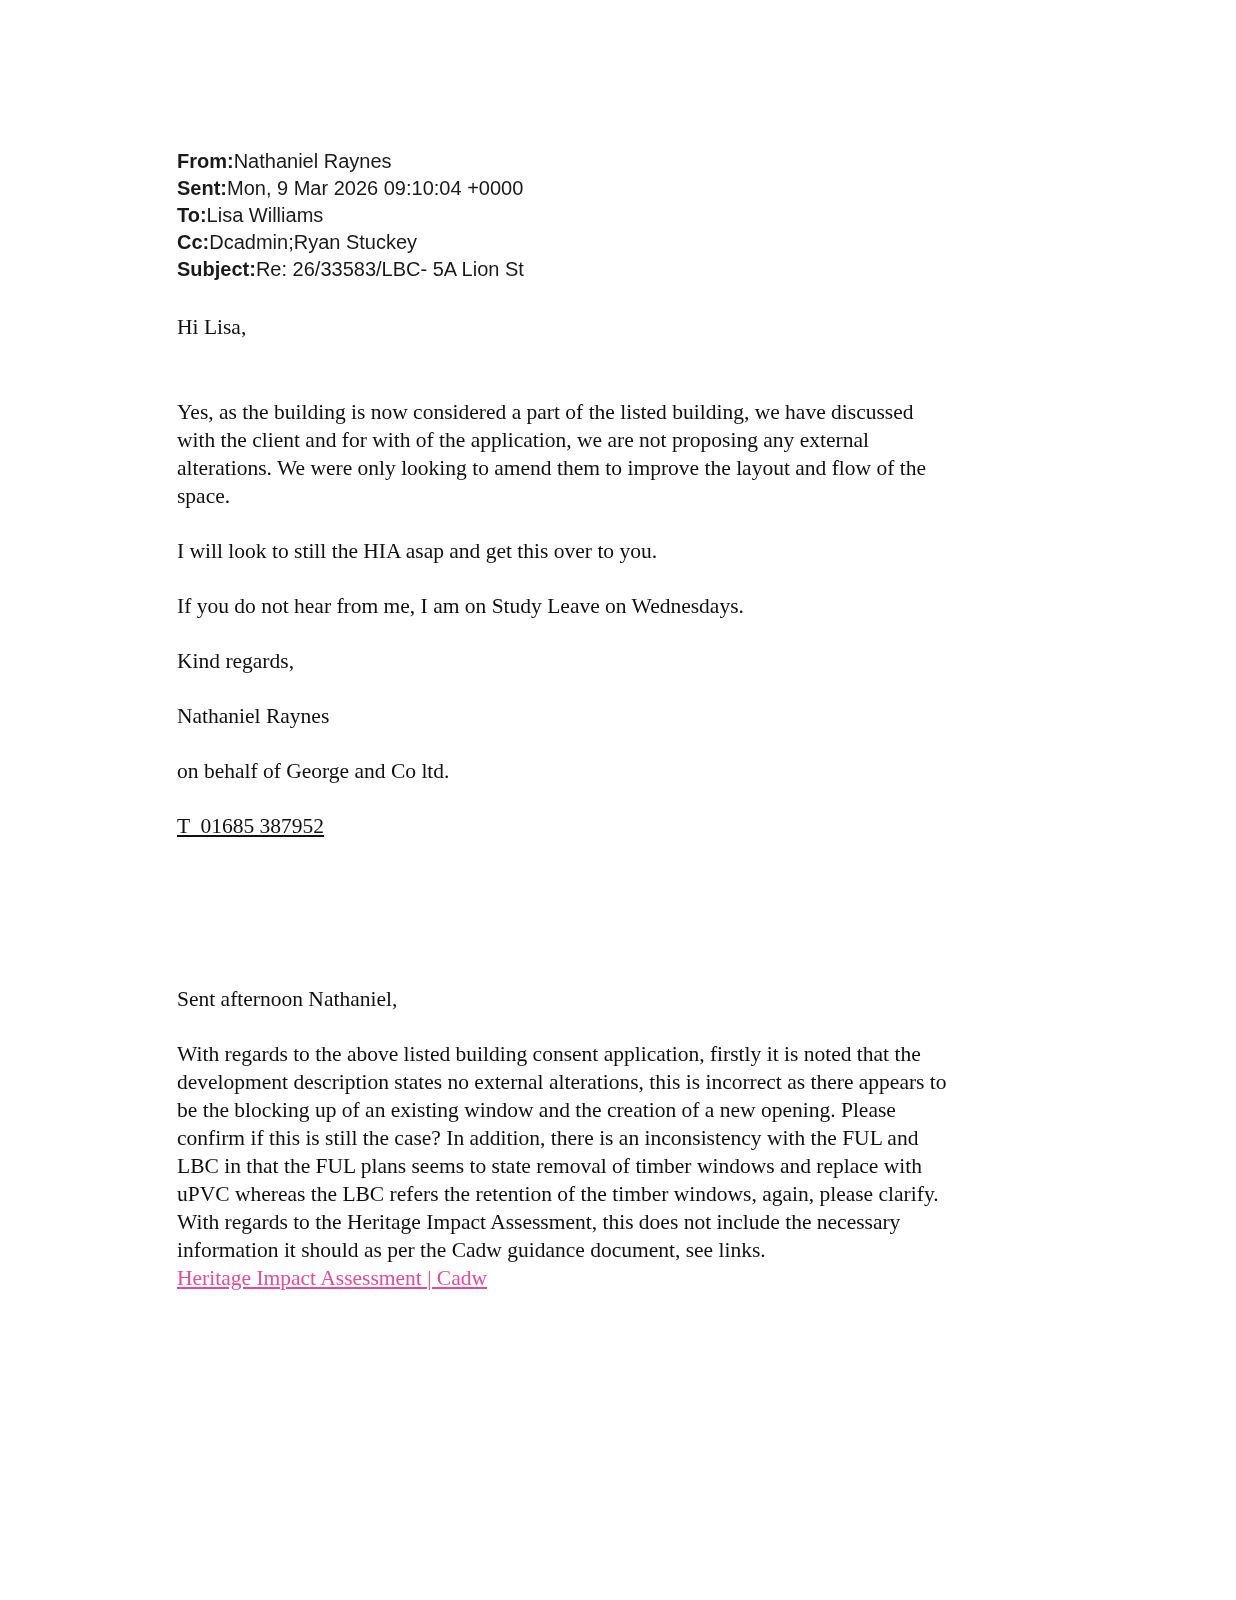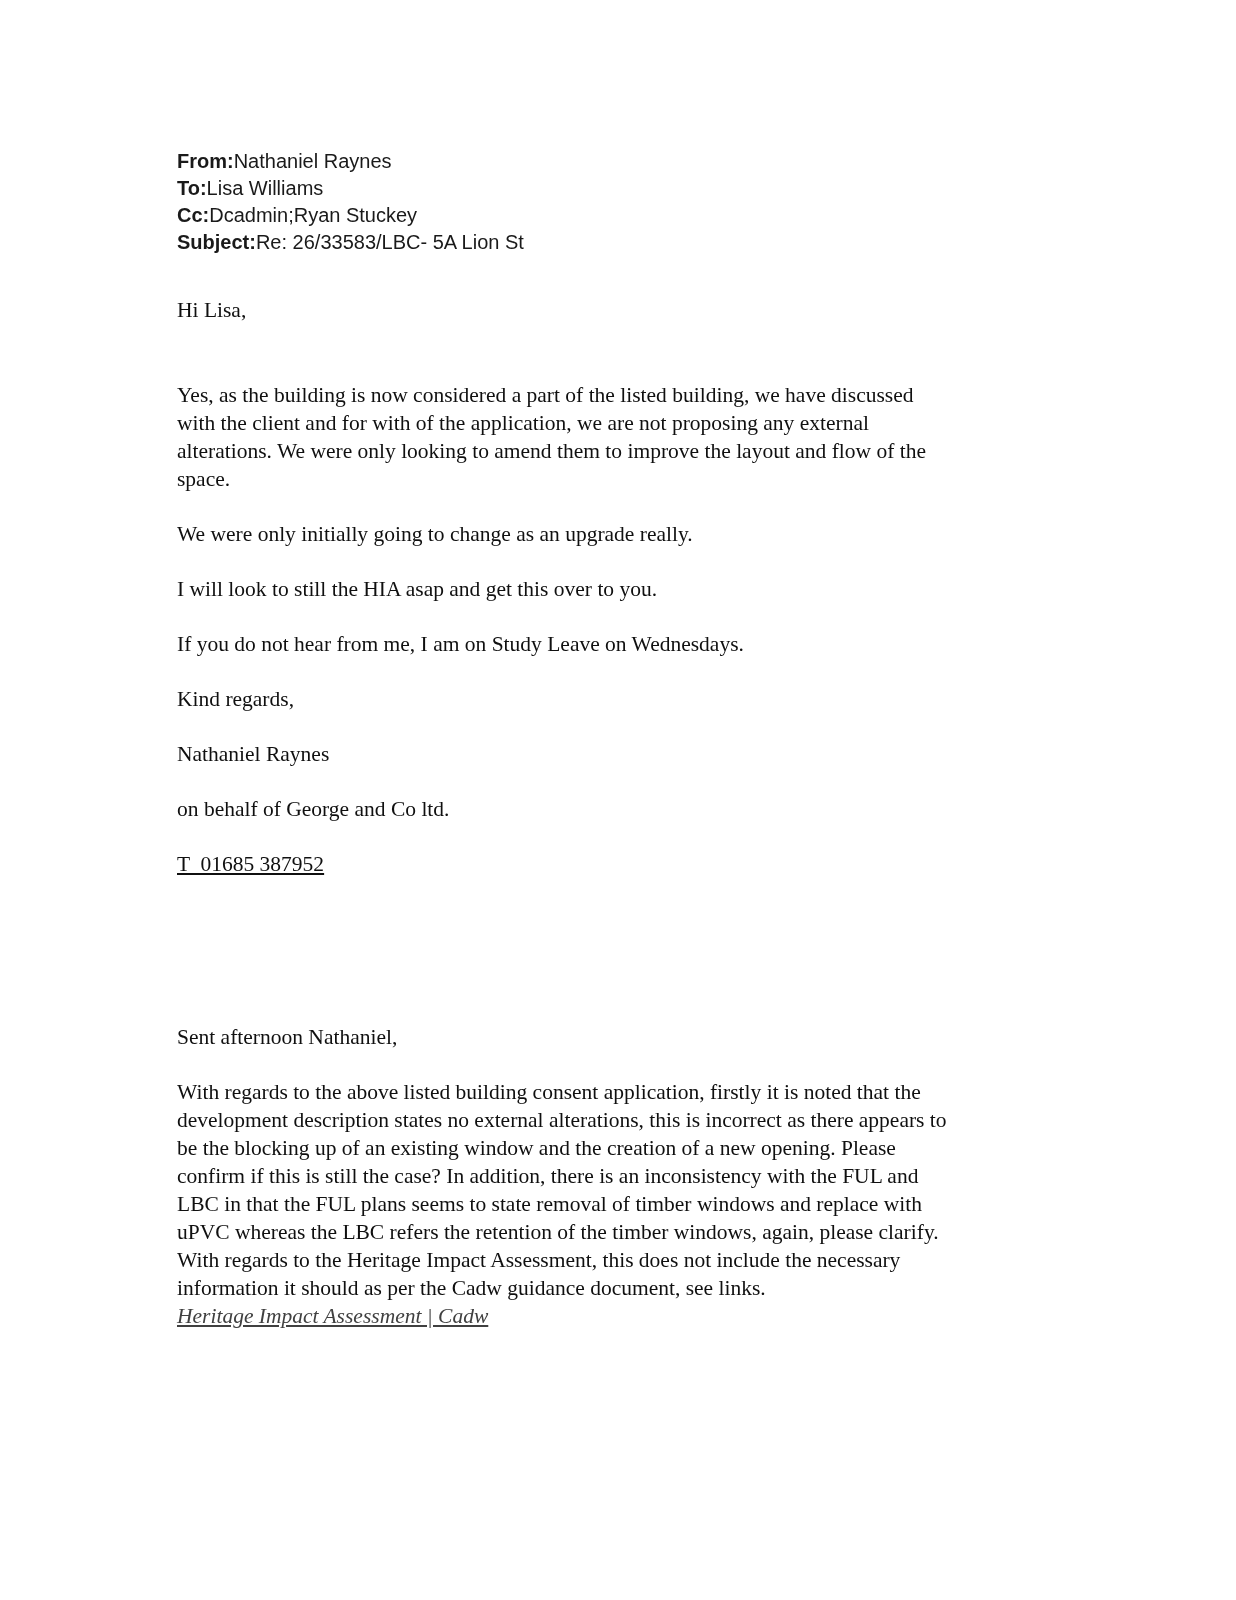--- a/index.html
+++ b/index.html
@@ -19,65 +19,64 @@
     left: 177px;
     top: 148px;
     width: 1010px;
   }
   
   .headers {
     font-family: "Liberation Sans", sans-serif;
     font-size: 20px;
     line-height: 27px;
     color: #1a1a1a;
-    margin-bottom: 40px;
+    margin-bottom: 30px;
   }
   .hline { white-space: pre-wrap; }
   .hlabel { font-weight: 700; }
   
   .emailbody {
     font-family: "Liberation Serif", "DejaVu Serif", serif;
     font-size: 21.5px;
     line-height: 28px;
     color: #101010;
   }
   .emailbody p {
     margin: 0 0 27px 0;
     white-space: pre-wrap;
   }
   p.greeting { margin-bottom: 57px; }
   p.sig-phone { margin-bottom: 145px; text-decoration: underline; }
   p.no-gap { margin-bottom: 0; }
   a.doc-link {
-    color: #404040;
+    color: #ec4899;
     text-decoration: underline;
     cursor: pointer;
-    font-style: italic;
   }
 </style>
 </head>
 <body>
 
 <div class="page">
   <div class="content">
 
     <div class="headers">
       <div class="hline"><span class="hlabel">From:</span><span>Nathaniel Raynes</span></div>
+      <div class="hline"><span class="hlabel">Sent:</span><span>Mon, 9 Mar 2026 09:10:04 +0000</span></div>
       <div class="hline"><span class="hlabel">To:</span><span>Lisa Williams</span></div>
       <div class="hline"><span class="hlabel">Cc:</span><span>Dcadmin;Ryan Stuckey</span></div>
       <div class="hline"><span class="hlabel">Subject:</span><span>Re: 26/33583/LBC- 5A Lion St</span></div>
     </div>
 
     <div class="emailbody">
       <p class="greeting">Hi Lisa,</p>
       <p>Yes, as the building is now considered a part of the listed building, we have discussed
 with the client and for with of the application, we are not proposing any external
 alterations. We were only looking to amend them to improve the layout and flow of the
 space.</p>
-      <p>We were only initially going to change as an upgrade really.</p>
       <p>I will look to still the HIA asap and get this over to you.</p>
       <p>If you do not hear from me, I am on Study Leave on Wednesdays.</p>
       <p>Kind regards,</p>
       <p>Nathaniel Raynes</p>
       <p>on behalf of George and Co ltd.</p>
       <p class="sig-phone">T  01685 387952</p>
 
       <p>Sent afternoon Nathaniel,</p>
       <p class="no-gap">With regards to the above listed building consent application, firstly it is noted that the
 development description states no external alterations, this is incorrect as there appears to

